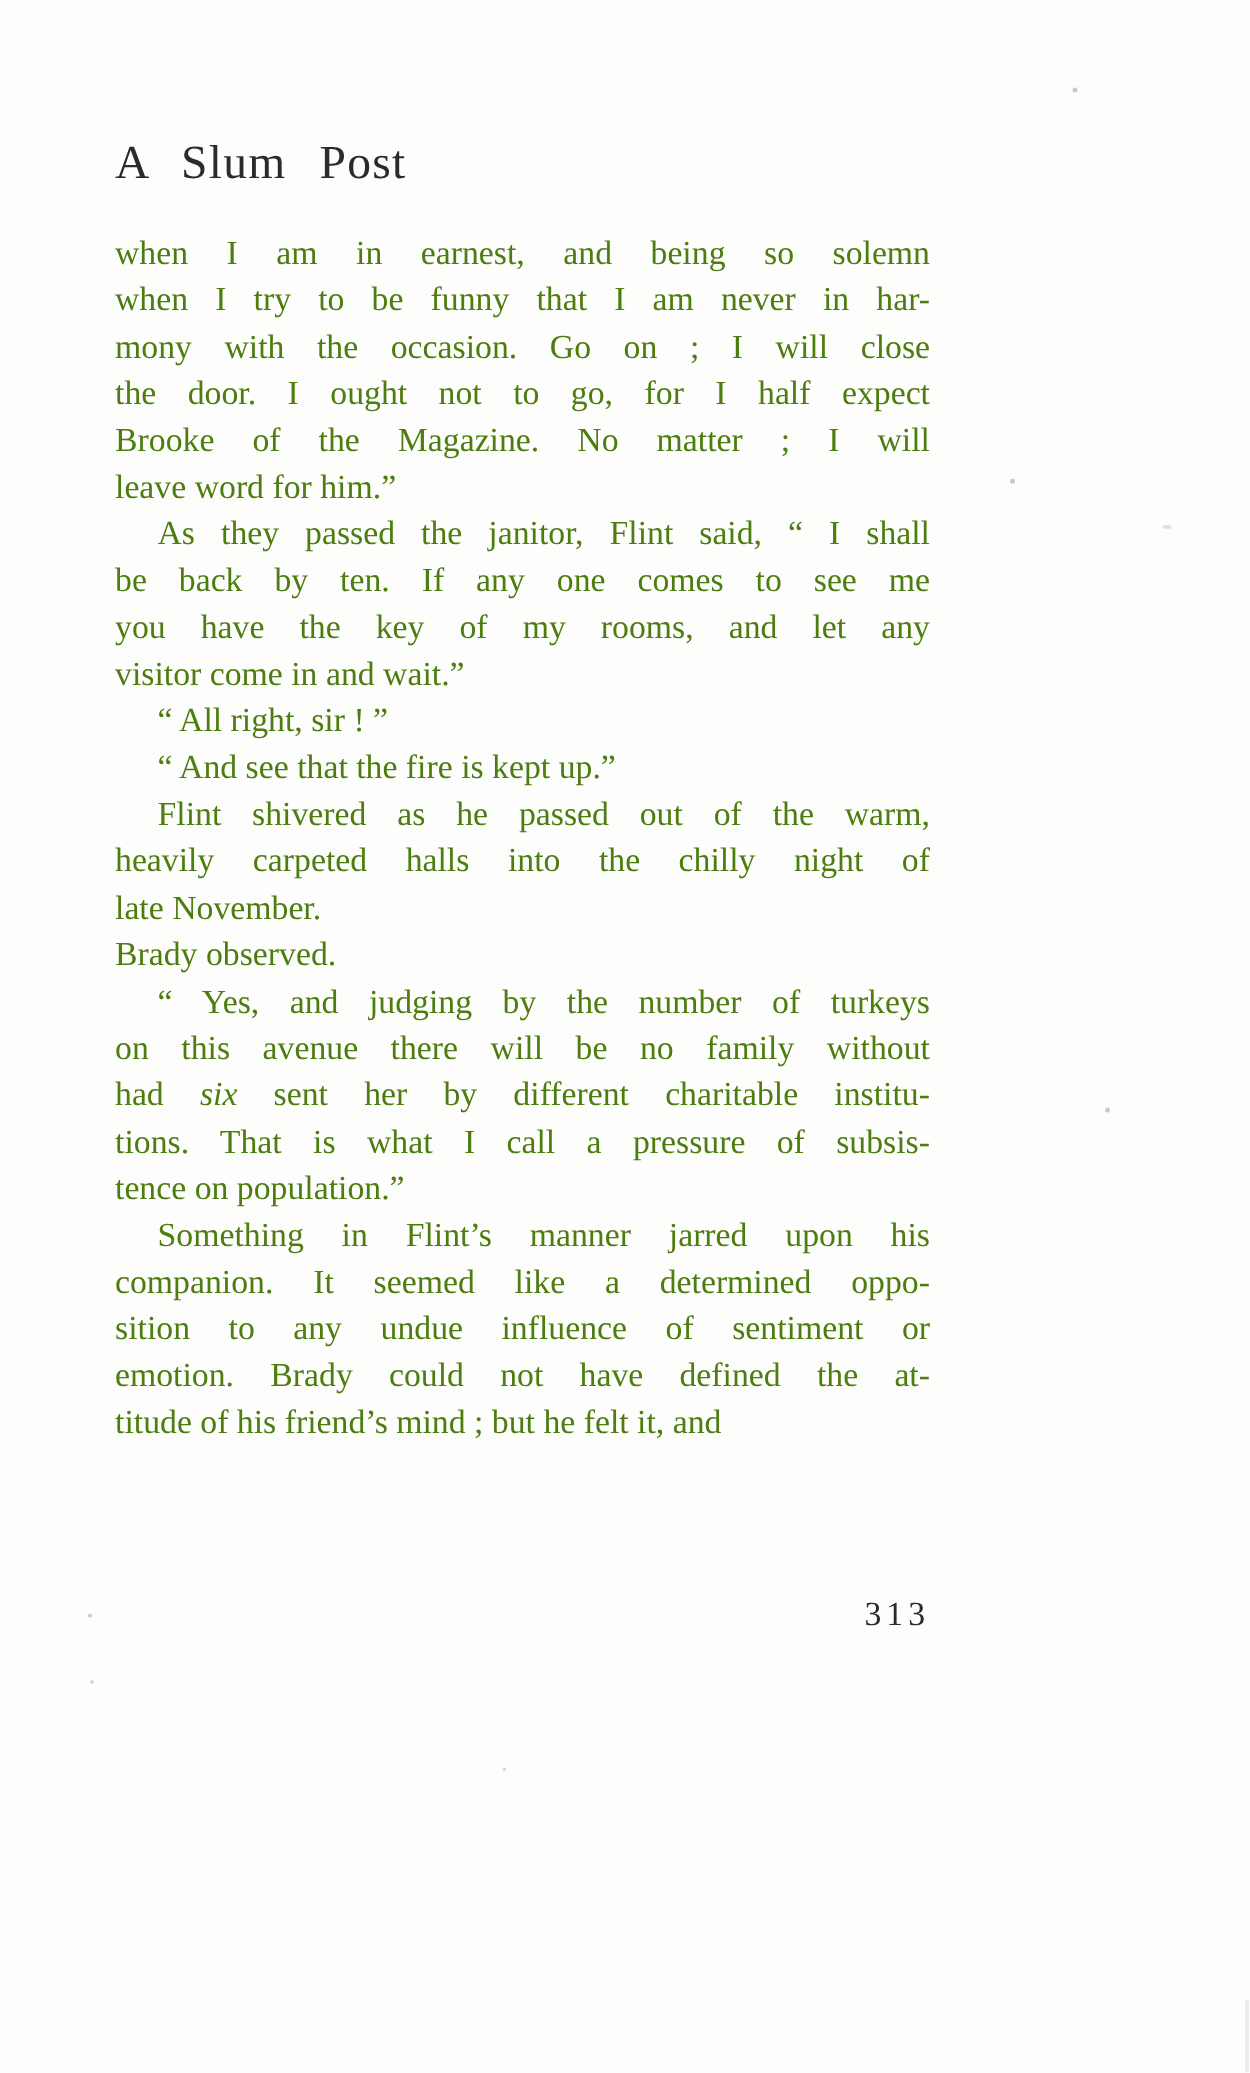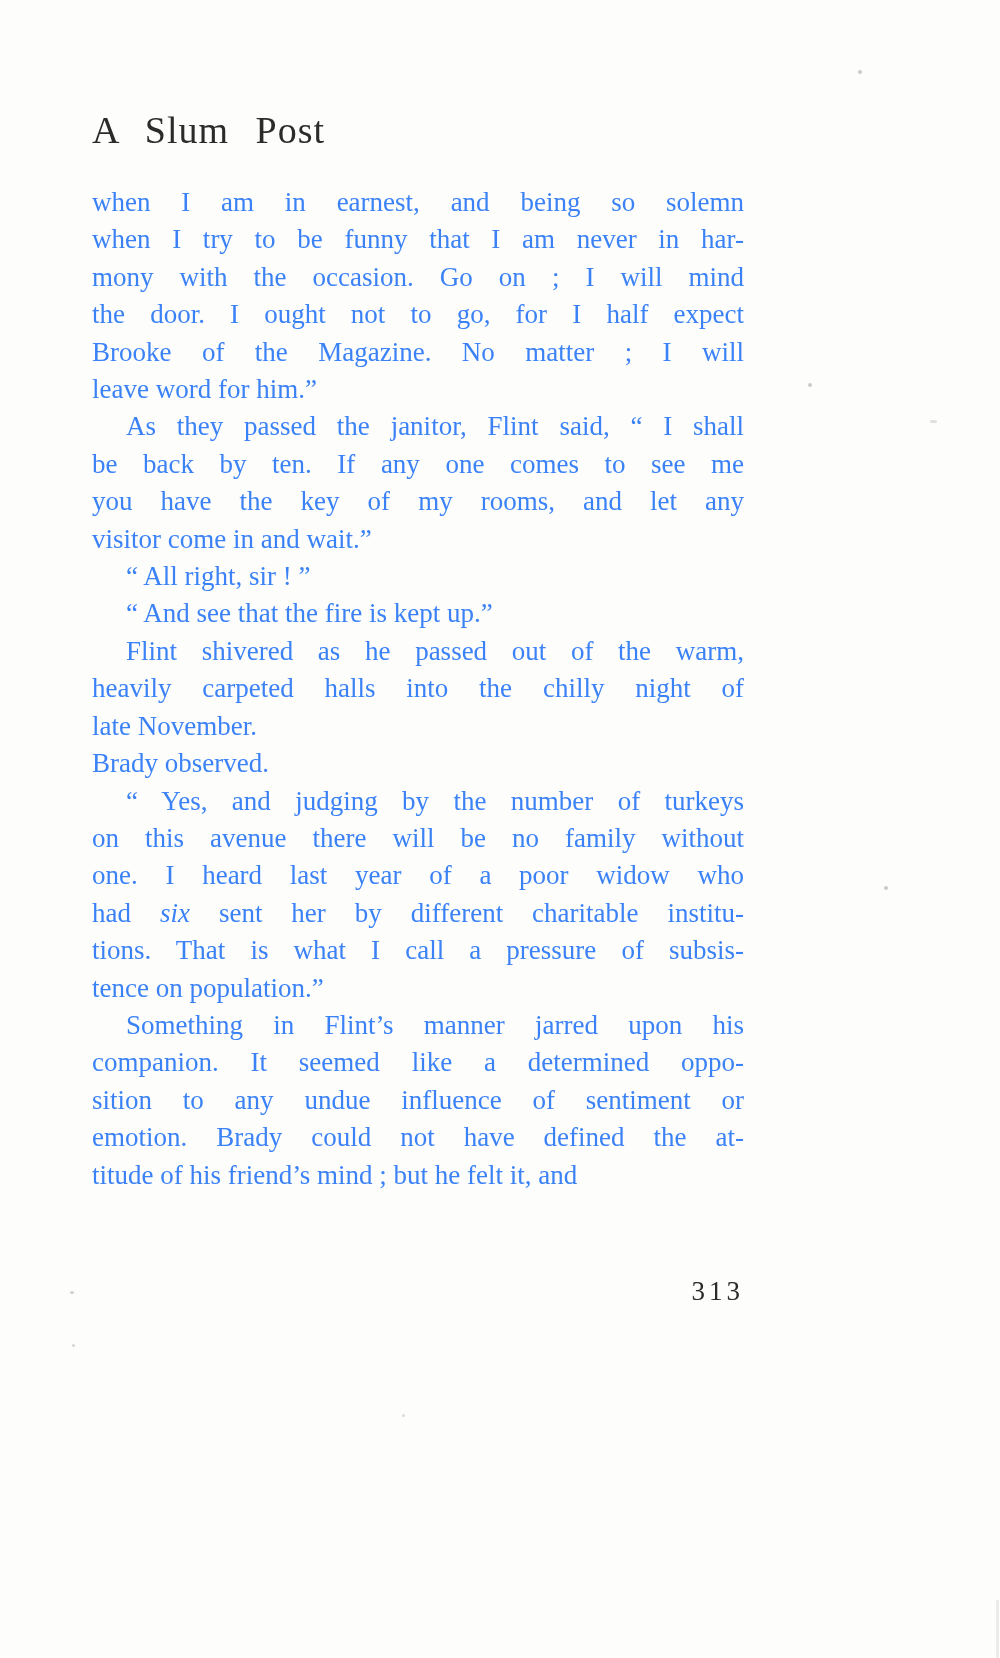--- a/index.html
+++ b/index.html
@@ -17,21 +17,21 @@
     text-align:left;
     font-size:38px;
     word-spacing:16px;
     letter-spacing:1px;
     color:#2b2b2b;
   }
   .text-block {
     position:absolute; top:184px; left:92px; width:652px;
     font-size:27px;
     line-height:37.4px;
-    color:#3b82f6;
+    color:#4d7c0f;
   }
   .line { text-align:justify; text-align-last:justify; }
   .line.last { text-align-last:left;font-family:Liberation Serif, serif; }
   .line.indent { text-indent:34px; }
   .pagenum {
     position:absolute; top:1276px; left:92px; width:652px;
     text-align:right;
     font-size:27px;
     letter-spacing:4px;
     color:#2b2b2b;
@@ -53,21 +53,21 @@
 <body>
 
 <div class="page">
 
   <div class="title">A Slum Post</div>
 
   <div class="text-block">
       <div>
         <div class="line">when I am in earnest, and being so solemn</div>
         <div class="line">when I try to be funny that I am never in har-</div>
-        <div class="line">mony with the occasion.  Go on ; I will mind</div>
+        <div class="line">mony with the occasion.  Go on ; I will close</div>
         <div class="line">the door.   I ought not to go, for I half expect</div>
         <div class="line">Brooke of the Magazine.   No matter ; I will</div>
         <div class="line last">leave word for him.”</div>
       </div>
       <div>
         <div class="line indent">As they passed the janitor, Flint said, “ I shall</div>
         <div class="line">be back by ten.  If any one comes to see me</div>
         <div class="line">you have the key of my rooms, and let any</div>
         <div class="line last">visitor come in and wait.”</div>
       </div>
@@ -81,21 +81,20 @@
         <div class="line indent">Flint shivered as he passed out  of  the warm,</div>
         <div class="line">heavily carpeted halls into the chilly night of</div>
         <div class="line last">late November.</div>
       </div>
       <div>
         <div class="line last">Brady observed.</div>
       </div>
       <div>
         <div class="line indent">“ Yes, and judging by the number of turkeys</div>
         <div class="line">on this avenue there will be no family without</div>
-        <div class="line">one.  I heard last year of a poor widow who</div>
         <div class="line">had <i>six</i> sent her by different charitable institu-</div>
         <div class="line">tions.  That is what I call a pressure of subsis-</div>
         <div class="line last">tence on population.”</div>
       </div>
       <div>
         <div class="line indent">Something in Flint’s manner jarred upon his</div>
         <div class="line">companion.   It seemed like a determined oppo-</div>
         <div class="line">sition to any undue influence of sentiment or</div>
         <div class="line">emotion.   Brady could not have defined the at-</div>
         <div class="line last">titude of his friend’s mind ; but he felt it, and</div>

